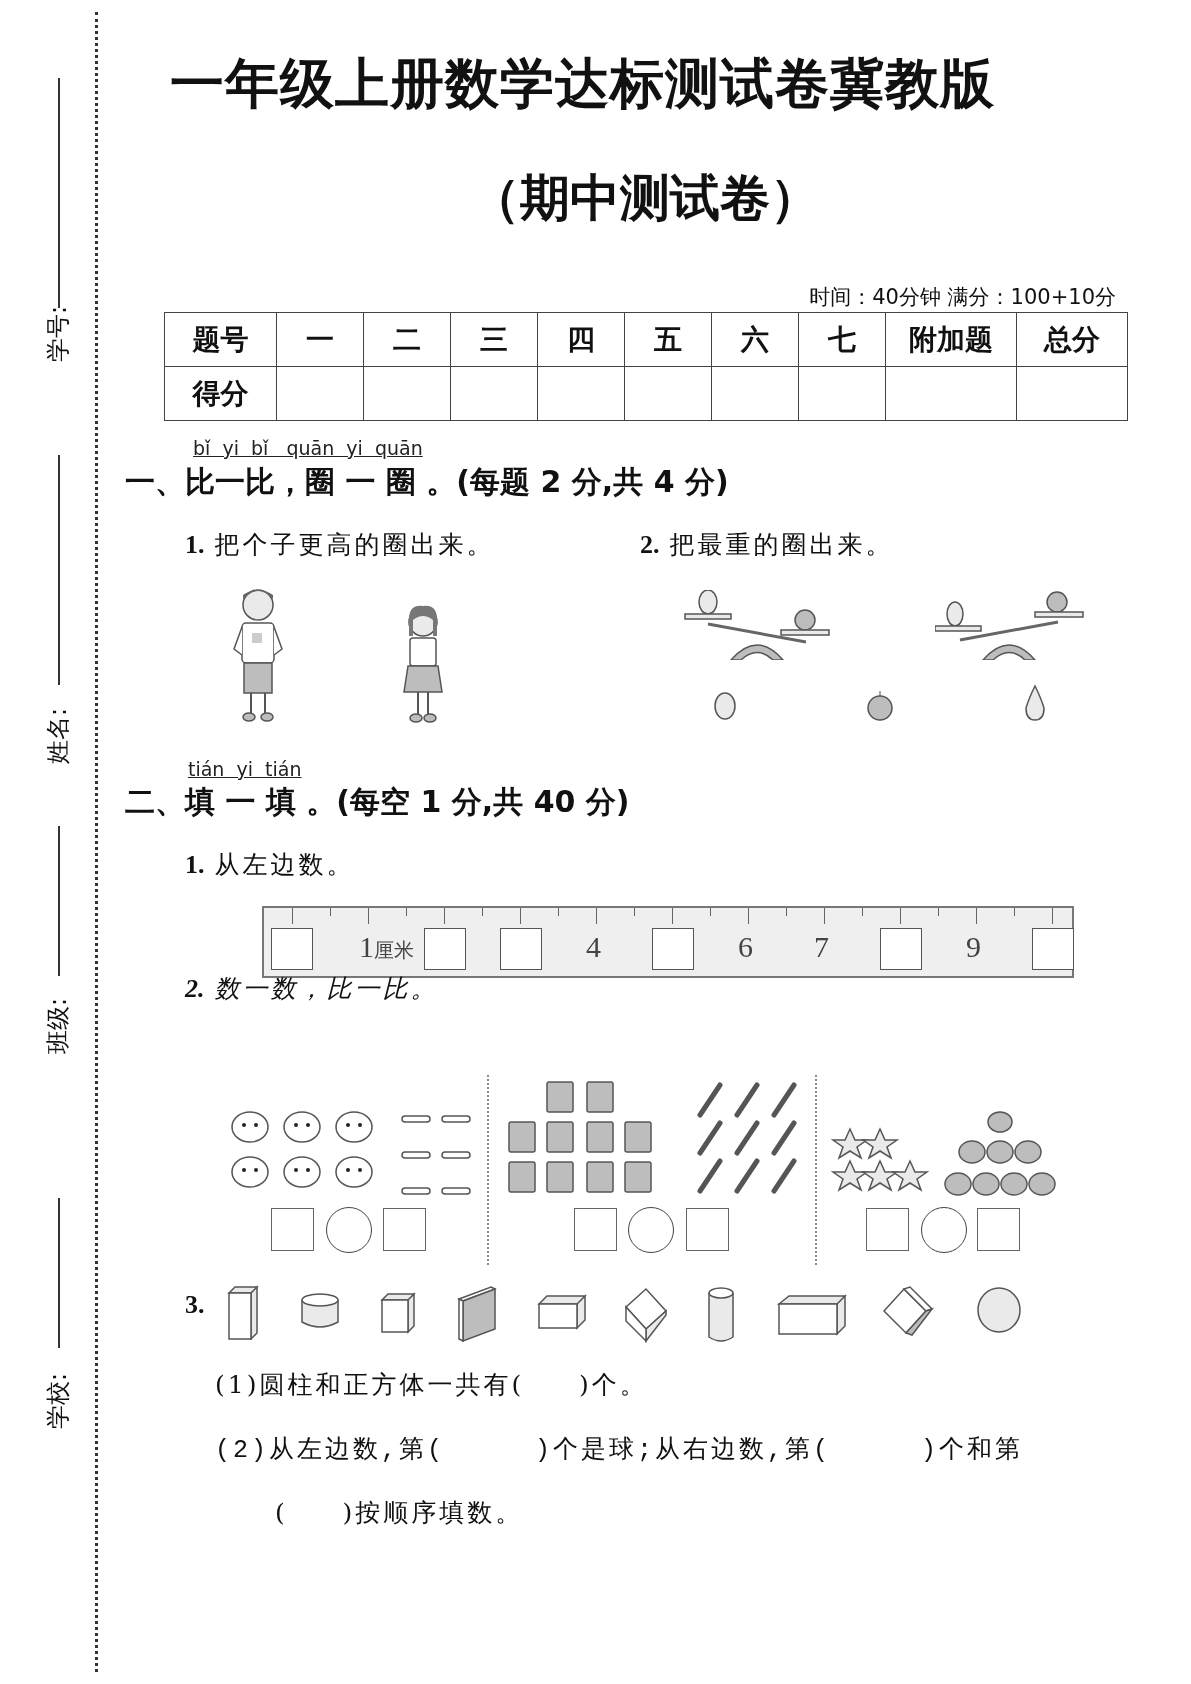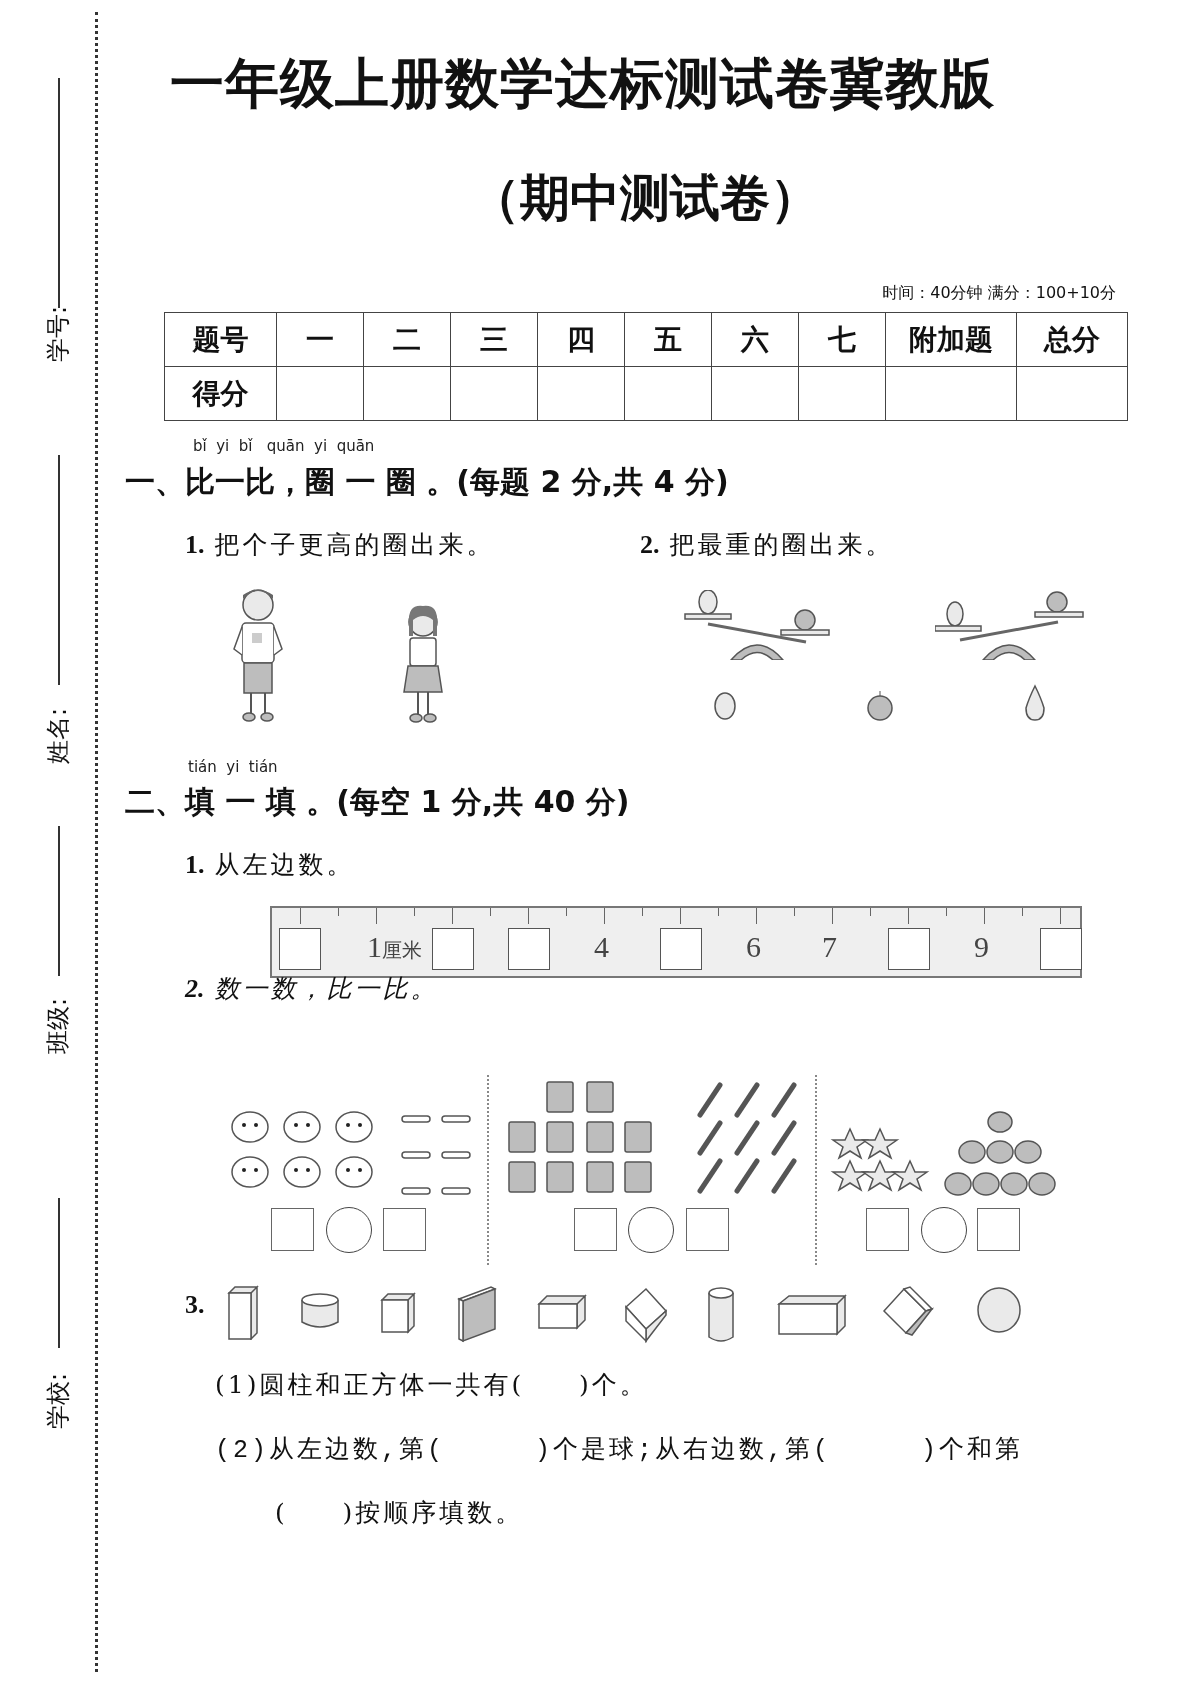--- a/index.html
+++ b/index.html
@@ -22,55 +22,55 @@
   .title {
     position: absolute; left: 170px; top: 48px; width: 980px;
     font-size: 54px; font-weight: bold; letter-spacing: 1px; white-space: nowrap;
     font-family: "DejaVu Sans", sans-serif;
   }
   .subtitle {
     position: absolute; left: 470px; top: 165px; font-size: 50px; font-weight: bold; white-space: nowrap;
   }
 
   .meta {
-    position: absolute; right: 75px; top: 283px; font-size: 16px; white-space: nowrap;
+    position: absolute; right: 75px; top: 283px; font-size: 21px; white-space: nowrap;
   }
 
   
   table.score {
     position: absolute; left: 164px; top: 312px; width: 964px;
     border-collapse: collapse; font-size: 28px; font-weight: bold;
   }
   table.score td {
     border: 1.5px solid #444; height: 54px; text-align: center; vertical-align: middle;
   }
   table.score td.hd { font-weight: bold; }
 
   
   .pinyin {
-    position: absolute; font-size: 15px; color: #222; white-space: pre; font-family: "DejaVu Sans", sans-serif;
+    position: absolute; font-size: 19px; color: #222; white-space: pre; font-family: "DejaVu Sans", sans-serif; text-decoration: underline;
   }
   .section {
     position: absolute; left: 125px; font-size: 30px; font-weight: bold; white-space: nowrap;
   }
   .q {
     position: absolute; font-family: "DejaVu Serif", "Liberation Serif", serif; font-size: 25px; white-space: nowrap; letter-spacing: 3px;
   }
   .q b { font-family: "Liberation Serif", serif; font-size: 26px; letter-spacing: 0; margin-right: 10px; }
 
   
   .illus { position: absolute; }
   .fig-gray { fill: #bdbdbd; stroke: #555; stroke-width: 1.5; }
   .fig-light { fill: #eaeaea; stroke: #555; stroke-width: 1.5; }
   .fig-white { fill: #fff; stroke: #555; stroke-width: 1.5; }
 
   
   .ruler {
     position: absolute; left: 262px; top: 906px; width: 812px; height: 72px;
-    background: #efefef; border: 2px solid #777; margin-left: 8px;
+    background: #efefef; border: 2px solid #777;
   }
   .tick { position: absolute; top: 0; width: 0; border-left: 1.5px solid #666; }
   .rbox {
     position: absolute; top: 20px; width: 42px; height: 42px; background: #fff; border: 1.5px solid #555;
   }
   .rnum {
     position: absolute; top: 22px; font-family: "Liberation Serif", serif; font-size: 30px; color: #444;
   }
   .rnum small { font-size: 20px; font-family: "DejaVu Sans", sans-serif; }
 

